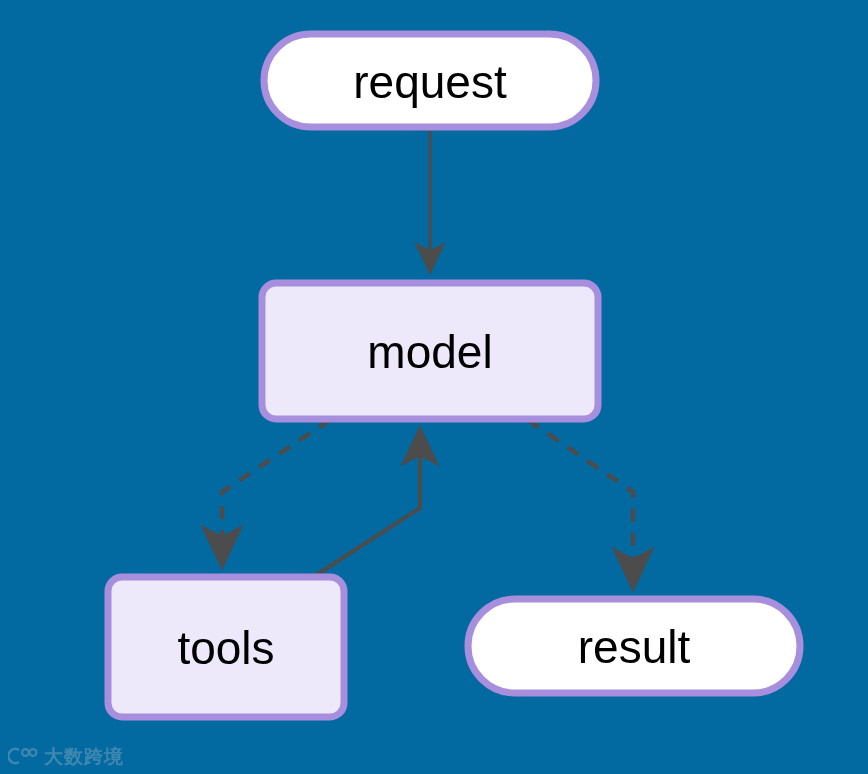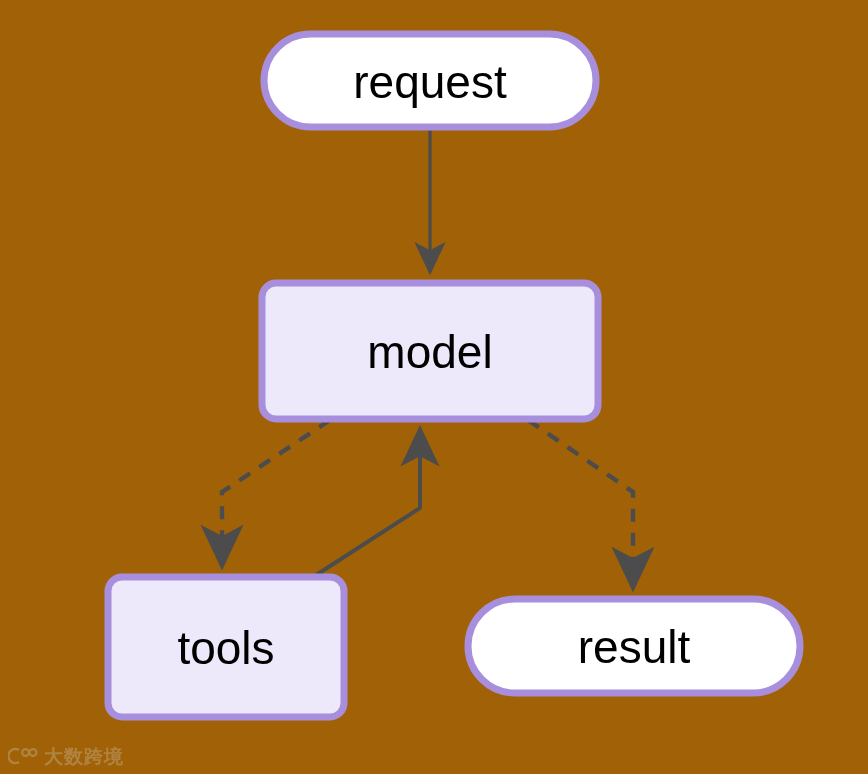--- a/index.html
+++ b/index.html
@@ -8,21 +8,21 @@
     padding: 0;
     background: #ffffff;
   }
   body {
     font-family: "Liberation Sans", sans-serif;
   }
   #diagram-canvas {
     position: relative;
     width: 868px;
     height: 774px;
-    background: #a16207;
+    background: #0369a1;
     overflow: hidden;
   }
   #flow-svg {
     position: absolute;
     top: 0;
     left: 0;
     width: 868px;
     height: 774px;
   }
   .node-label {

